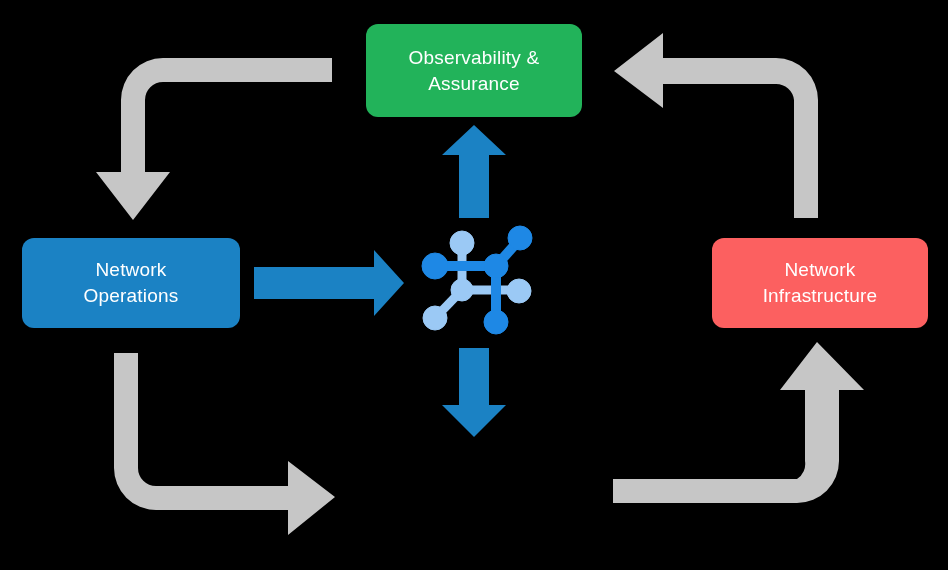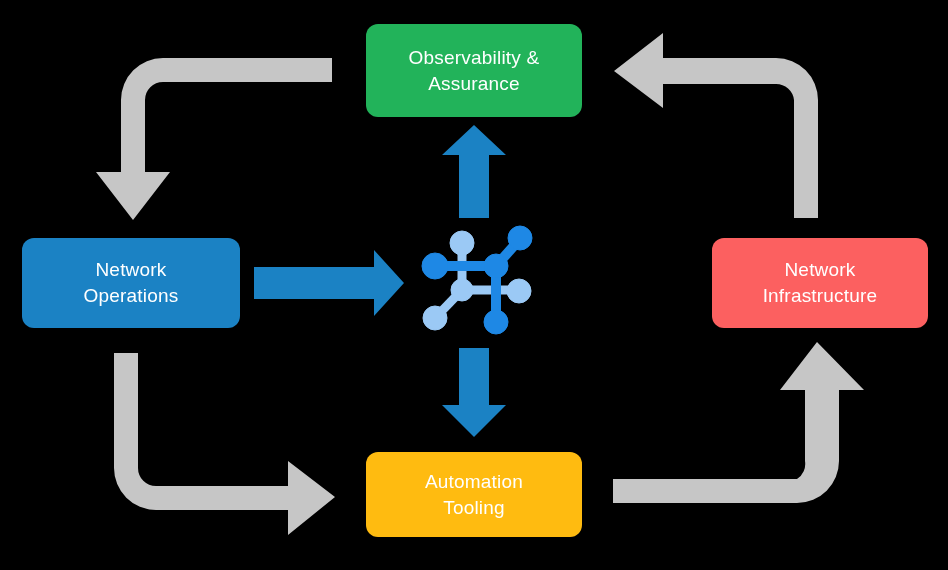--- a/index.html
+++ b/index.html
@@ -103,16 +103,14 @@
 
   <div class="node-box" id="box-observability" style="background: rgb(34, 179, 90);">Observability &amp;
 Assurance</div>
 
   <div class="node-box" id="box-operations" style="background: rgb(27, 130, 196);">Network
 Operations</div>
 
   <div class="node-box" id="box-infrastructure" style="background: rgb(252, 96, 96);">Network
 Infrastructure</div>
 
-  <div class="node-box" id="box-automation" style="background: rgb(255, 187, 16);">Automation
-Tooling</div>
 
 </div>
 
 </body></html>

